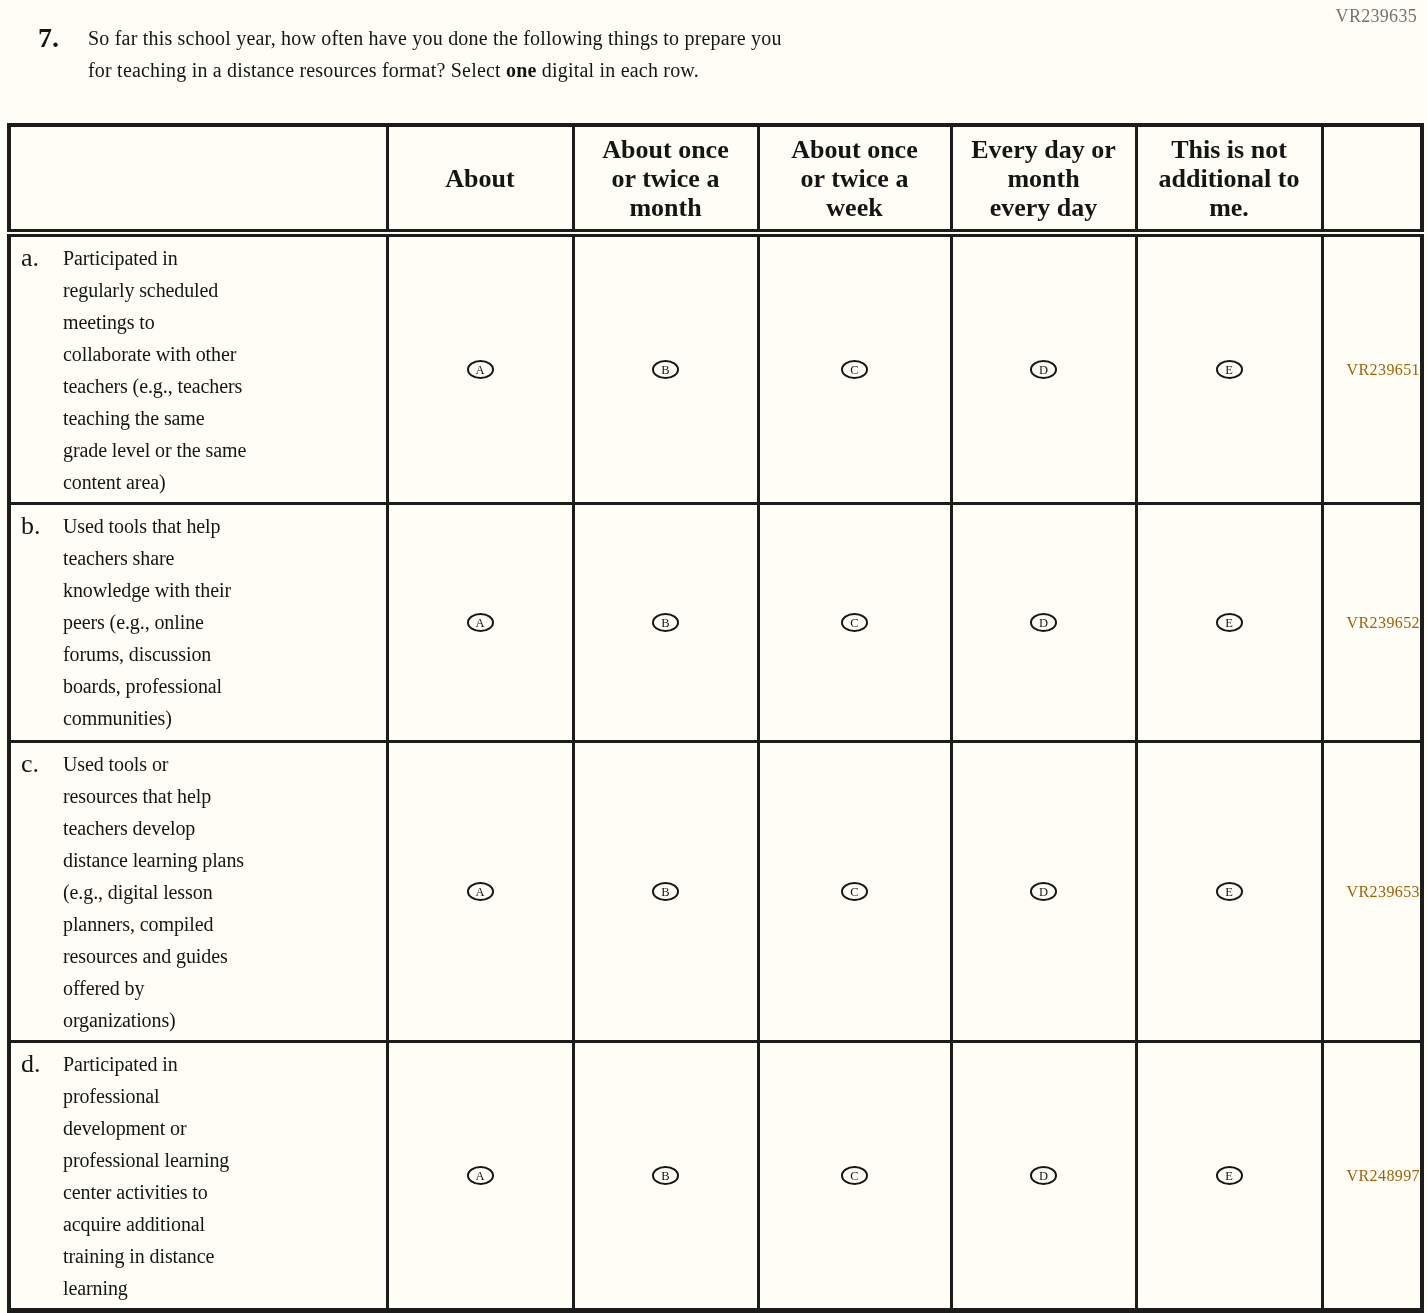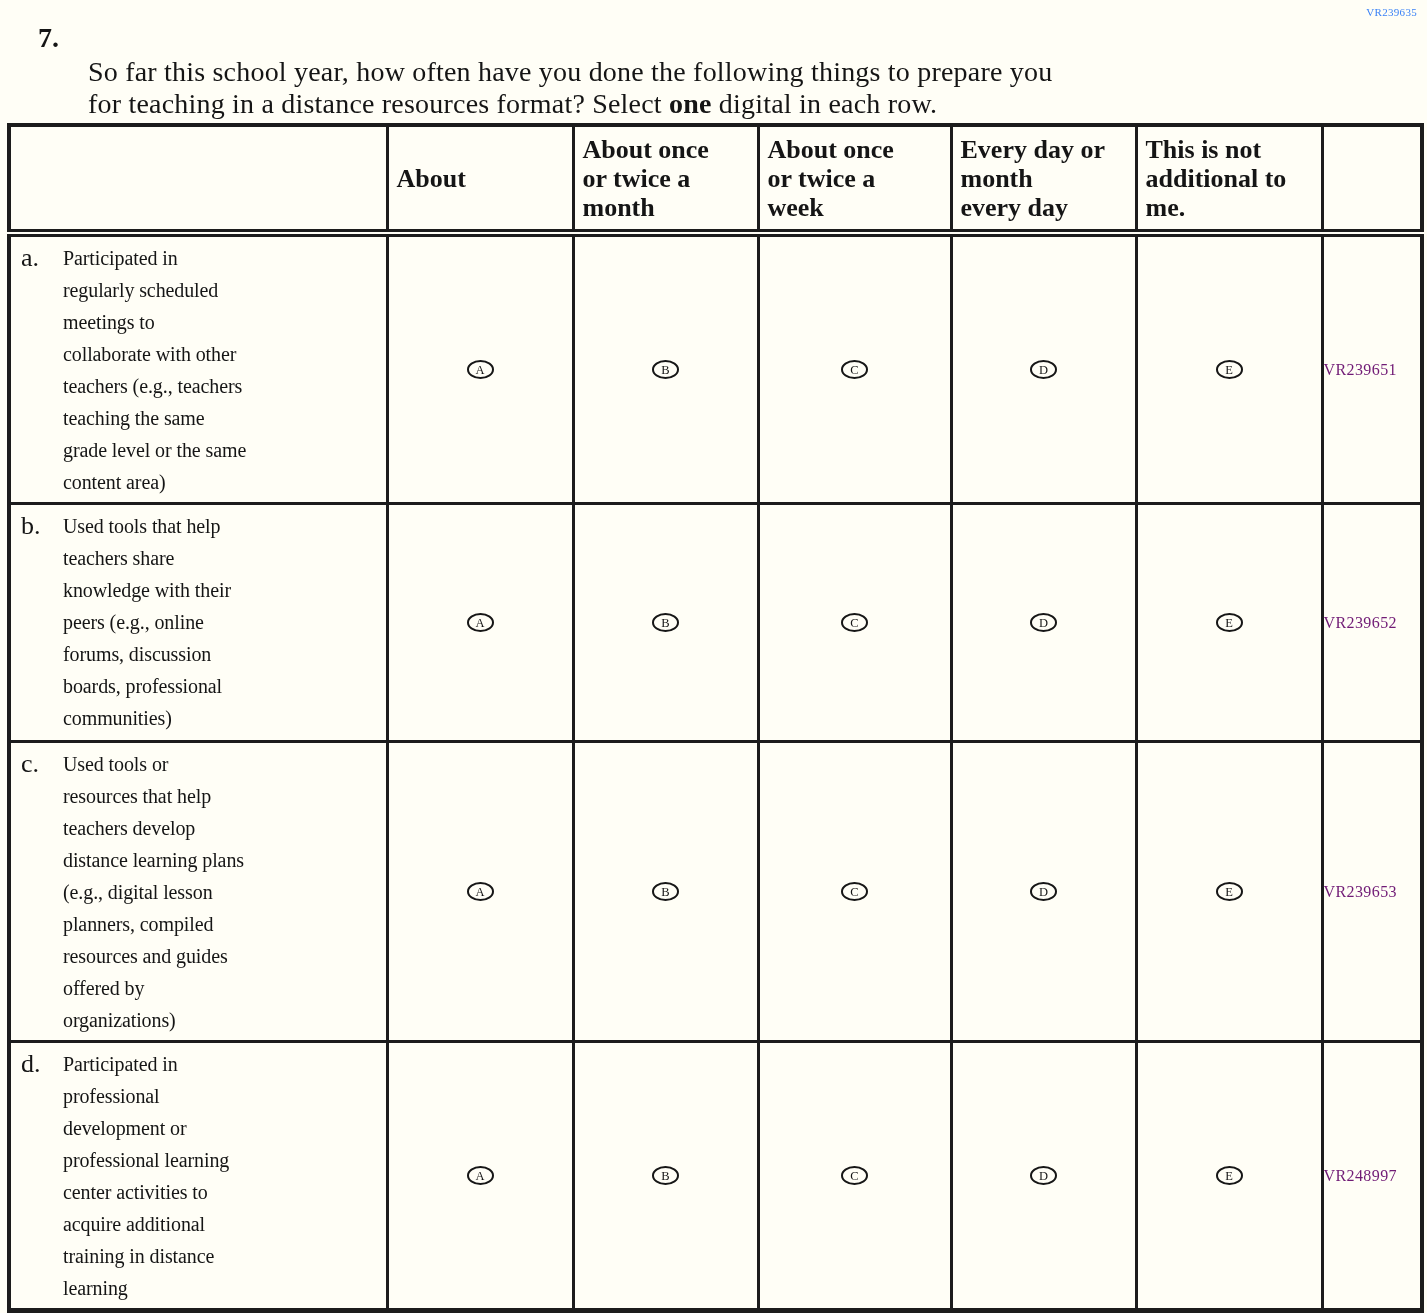--- a/index.html
+++ b/index.html
@@ -6,52 +6,52 @@
   body{
     width:1427px;height:1313px;
     background:#fffef6;
     font-family:"Liberation Serif","DejaVu Serif",serif;
     color:#151515;
     position:relative;
     overflow:hidden;
   }
   .page-code{
     position:absolute;top:6px;right:10px;
-    font-size:11px;color:#3b82f6;letter-spacing:.3px;text-align:right;
+    font-size:18px;color:#737373;letter-spacing:.3px;text-align:right;
   }
   .question{
     position:absolute;top:22px;left:38px;width:1260px;
     display:flex;
   }
   .q-num{
     width:50px;flex:none;font-weight:bold;font-size:28px;line-height:32px;
   }
   .q-text{
-    font-size:28px;line-height:32px;letter-spacing:.2px;margin-top:34px;
+    font-size:20px;line-height:32px;letter-spacing:.2px;
   }
   .survey-table{
     position:absolute;left:7px;top:123px;
     width:1413px;
     border-collapse:collapse;
     table-layout:fixed;
     border:4px solid #1c1c1c;
     border-bottom-width:6px;
   }
   .survey-table td,.survey-table th{
     border:3px solid #1c1c1c;
     padding:0;
     background:#fffef6;
   }
   .survey-table thead th{
     border-bottom:8px double #1c1c1c;
     font-size:26px;line-height:29px;
     font-weight:bold;
-    text-align:left;vertical-align:middle;
+    text-align:center;vertical-align:middle;
     white-space:pre-line;
-    padding:4px 8px;
+    padding:4px 16px;
   }
   td.stem{
     vertical-align:top;
     padding:5px 6px 4px 10px;
   }
   .stem-inner{display:flex;align-items:flex-start;}
   .stem-letter{
     width:42px;flex:none;
     font-size:26px;line-height:32px;
   }
@@ -71,22 +71,22 @@
     align-items:center;justify-content:center;
     box-sizing:border-box;
     cursor:pointer;
     background:transparent;
   }
   .bubble span{
     font-size:12.5px;line-height:1;
     padding-top:1px;
   }
   td.vr{
-    text-align:left;vertical-align:middle;
-    font-size:16px;color:#701a75;letter-spacing:.4px;
+    text-align:right;vertical-align:middle;
+    font-size:16px;color:#a16207;letter-spacing:.4px;
   }
 </style>
 </head>
 <body>
 
 <span class="page-code">VR239635</span>
 
 <div class="question">
   <span class="q-num">7.</span>
   <div class="q-text">

